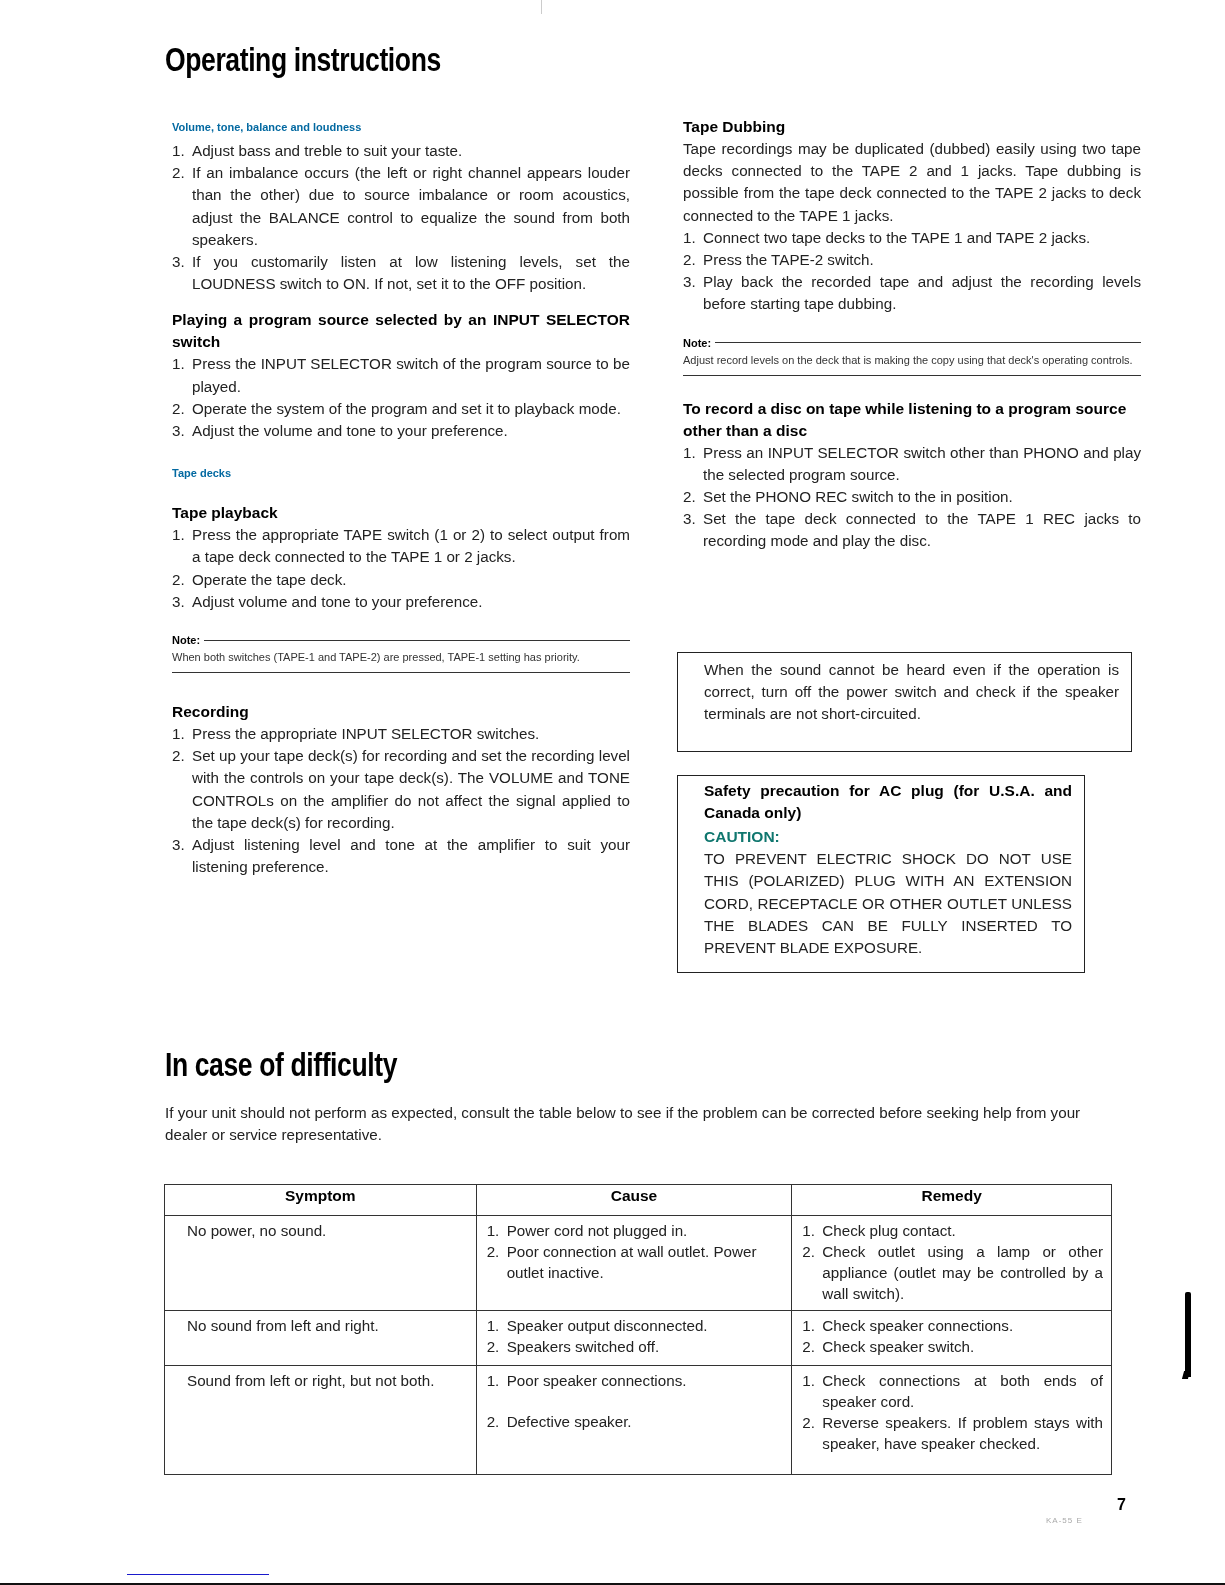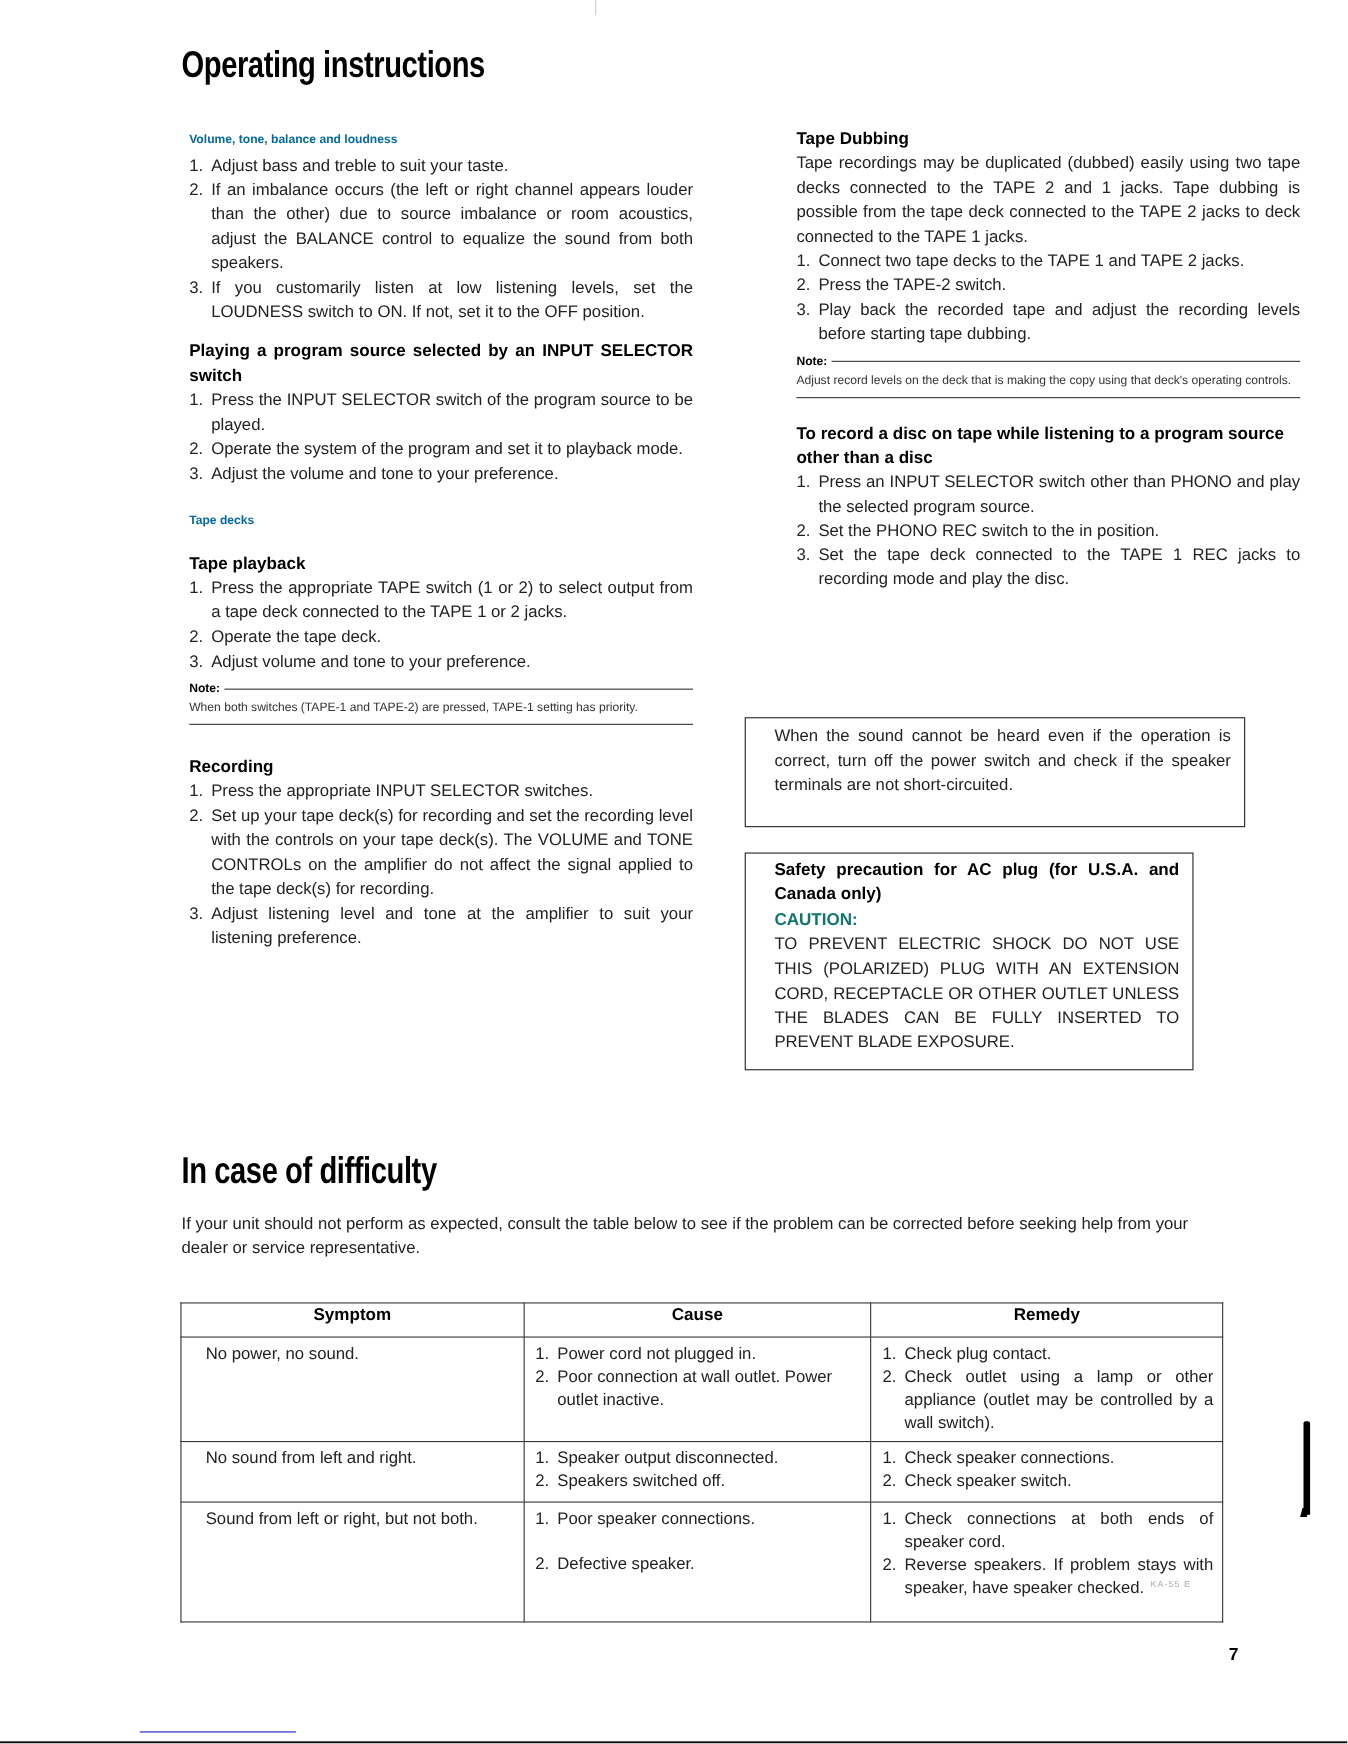--- a/index.html
+++ b/index.html
@@ -3,30 +3,30 @@
 <meta charset="utf-8">
 <style>
   html, body { margin: 0; padding: 0; background: #ffffff; }
   body { width: 1225px; height: 1585px; position: relative; overflow: hidden;
          font-family: "Liberation Sans", "DejaVu Sans", sans-serif; color: #111; }
   .title { position: absolute; font-family: "Liberation Sans", sans-serif; font-weight: bold;
            font-size: 34px; letter-spacing: -0.5px; transform: scaleX(0.78); transform-origin: left top;
            color: #000; margin: 0; }
   .col { position: absolute; width: 458px; font-size: 15.2px; line-height: 22.2px; color: #222; }
   .col-left { left: 172px; top: 116px; }
-  .col-right { left: 724px; top: 116px; }
+  .col-right { left: 683px; top: 116px; }
   .h2 { font-weight: bold; font-size: 11px; color: #0369a1; margin: 0 0 2px 0; line-height: 22px; }
   .h3 { font-weight: bold; font-size: 15.5px; color: #000; margin: 0; line-height: 22px; }
   .h3.just { text-align: justify; text-align-last: left; }
   .section { margin-bottom: 14px; }
   ol { list-style: none; margin: 0; padding: 0; }
   ol li { position: relative; padding-left: 20px; text-align: justify; }
   ol li .num { position: absolute; left: 0; top: 0; }
   p.body { margin: 0; text-align: justify; }
-  .note-label { font-weight: bold; font-size: 11px; line-height: 14px; color: #000; display: flex; align-items: center; margin-top: 6px; }
+  .note-label { font-weight: bold; font-size: 11px; line-height: 14px; color: #000; display: flex; align-items: center; margin-top: 20px; }
   .note-label .rule { flex: 1; border-top: 1px solid #333; margin-left: 4px; }
   .note-text { font-size: 11px; line-height: 17px; color: #333; text-align: justify; margin: 2px 0 0 0; }
   .note-end { border-top: 1px solid #333; margin-top: 6px; }
   .box { position: absolute; border: 1.5px solid #222; box-sizing: border-box; padding: 6px 12px 6px 26px;
          font-size: 15.2px; line-height: 22.2px; color: #222; text-align: justify; }
   .box1 { left: 677px; top: 652px; width: 455px; height: 100px; }
   .box2 { left: 677px; top: 775px; width: 408px; height: 198px; padding-top: 4px; }
   .box2 .h3 { line-height: 22px; }
   .caution-label { font-weight: bold; font-size: 15.5px; color: #0f766e; margin-top: 2px; }
   .intro { position: absolute; left: 165px; top: 1102px; width: 950px; font-size: 15.2px; line-height: 22px; color: #222; }
@@ -34,21 +34,21 @@
                   font-size: 15.2px; line-height: 21px; color: #222; }
   table.trouble th, table.trouble td { border: 1.2px solid #333; vertical-align: top; }
   table.trouble th { font-weight: bold; color: #000; height: 30px; padding: 0; font-size: 15.5px; }
   table.trouble td { padding: 4px 8px 6px 22px; text-align: justify; }
   table.trouble td.c, table.trouble td.r { padding-left: 10px; }
   table.trouble tr.row1 td { height: 84px; }
   table.trouble tr.row2 td { height: 44px; }
   table.trouble tr.row3 td { height: 98px; }
   table.trouble td ol li { padding-left: 20px; }
   .page-num { position: absolute; left: 1117px; top: 1496px; font-weight: bold; font-size: 16px; color: #000; }
-  .page-ref { position: absolute; left: 1046px; top: 1436px; font-size: 8px; color: #aaa; letter-spacing: 1px; }
+  .page-ref { position: absolute; left: 1046px; top: 1516px; font-size: 8px; color: #aaa; letter-spacing: 1px; }
   .edge-mark { position: absolute; left: 1185px; top: 1292px; width: 6px; height: 85px; background: #000; border-radius: 2px 2px 0 0; }
   .edge-mark::after { content: ""; position: absolute; left: -2px; bottom: -2px; width: 6px; height: 8px; background: #000; transform: skewX(-15deg); }
   .scan-rule { position: absolute; left: 0; top: 1583px; width: 1225px; height: 2px; background: #111; }
   .link-bar { position: absolute; left: 127px; top: 1574px; width: 142px; height: 1px; background: #1a1acc; }
   .tick-top { position: absolute; left: 541px; top: 0; width: 1px; height: 14px; background: #ccc; }
 </style>
 </head>
 <body>
 
 <div class="tick-top"></div>

